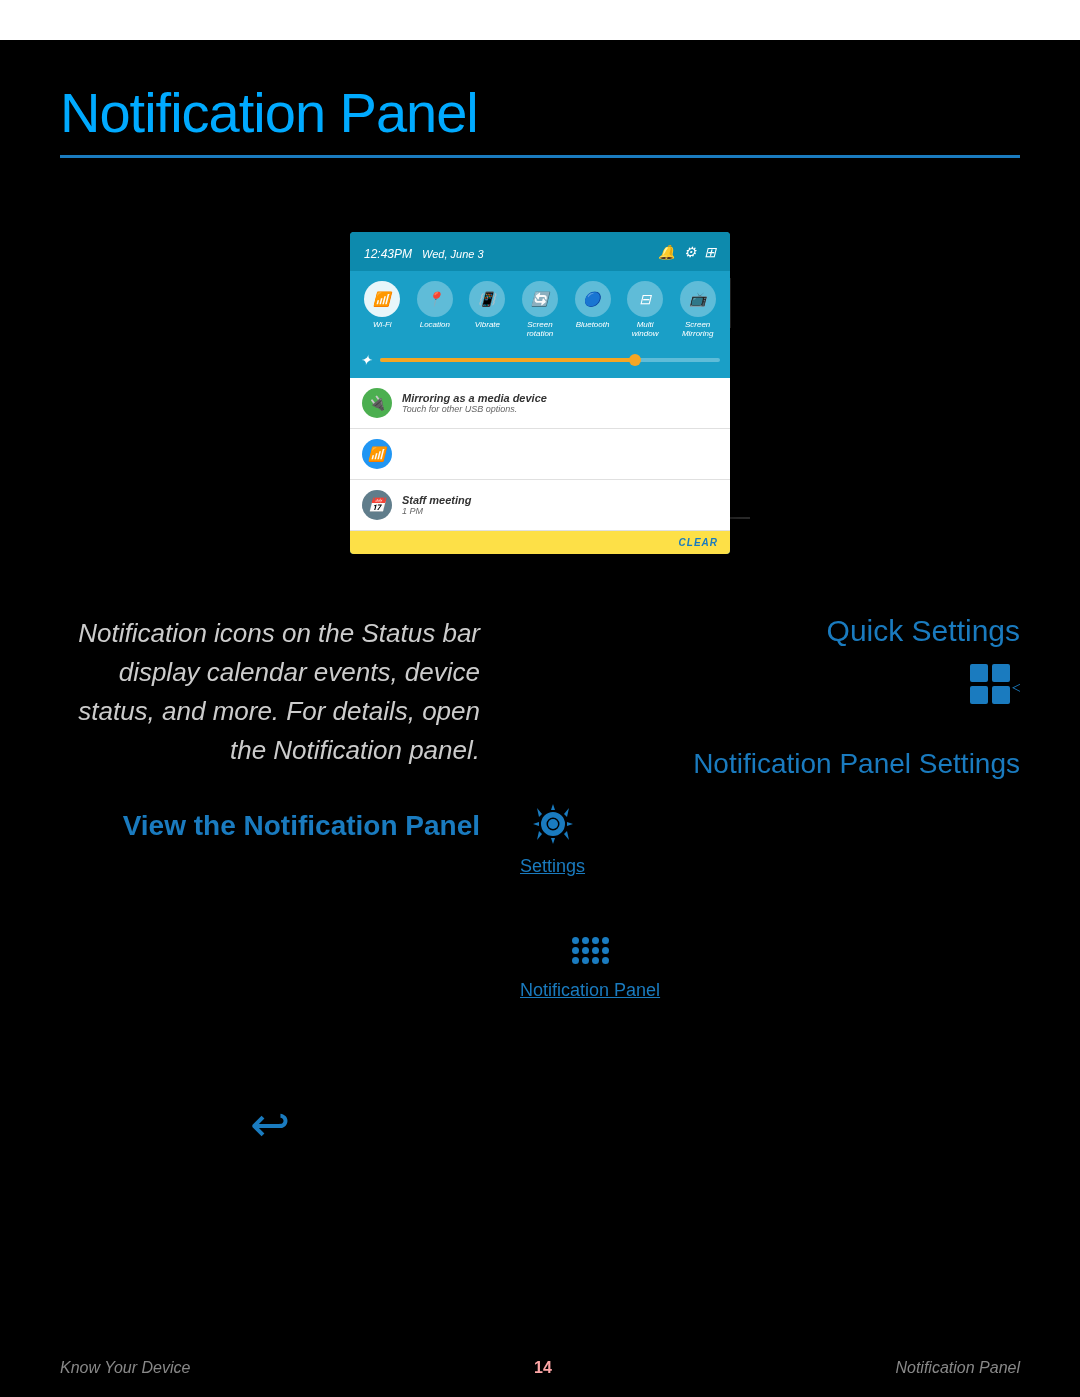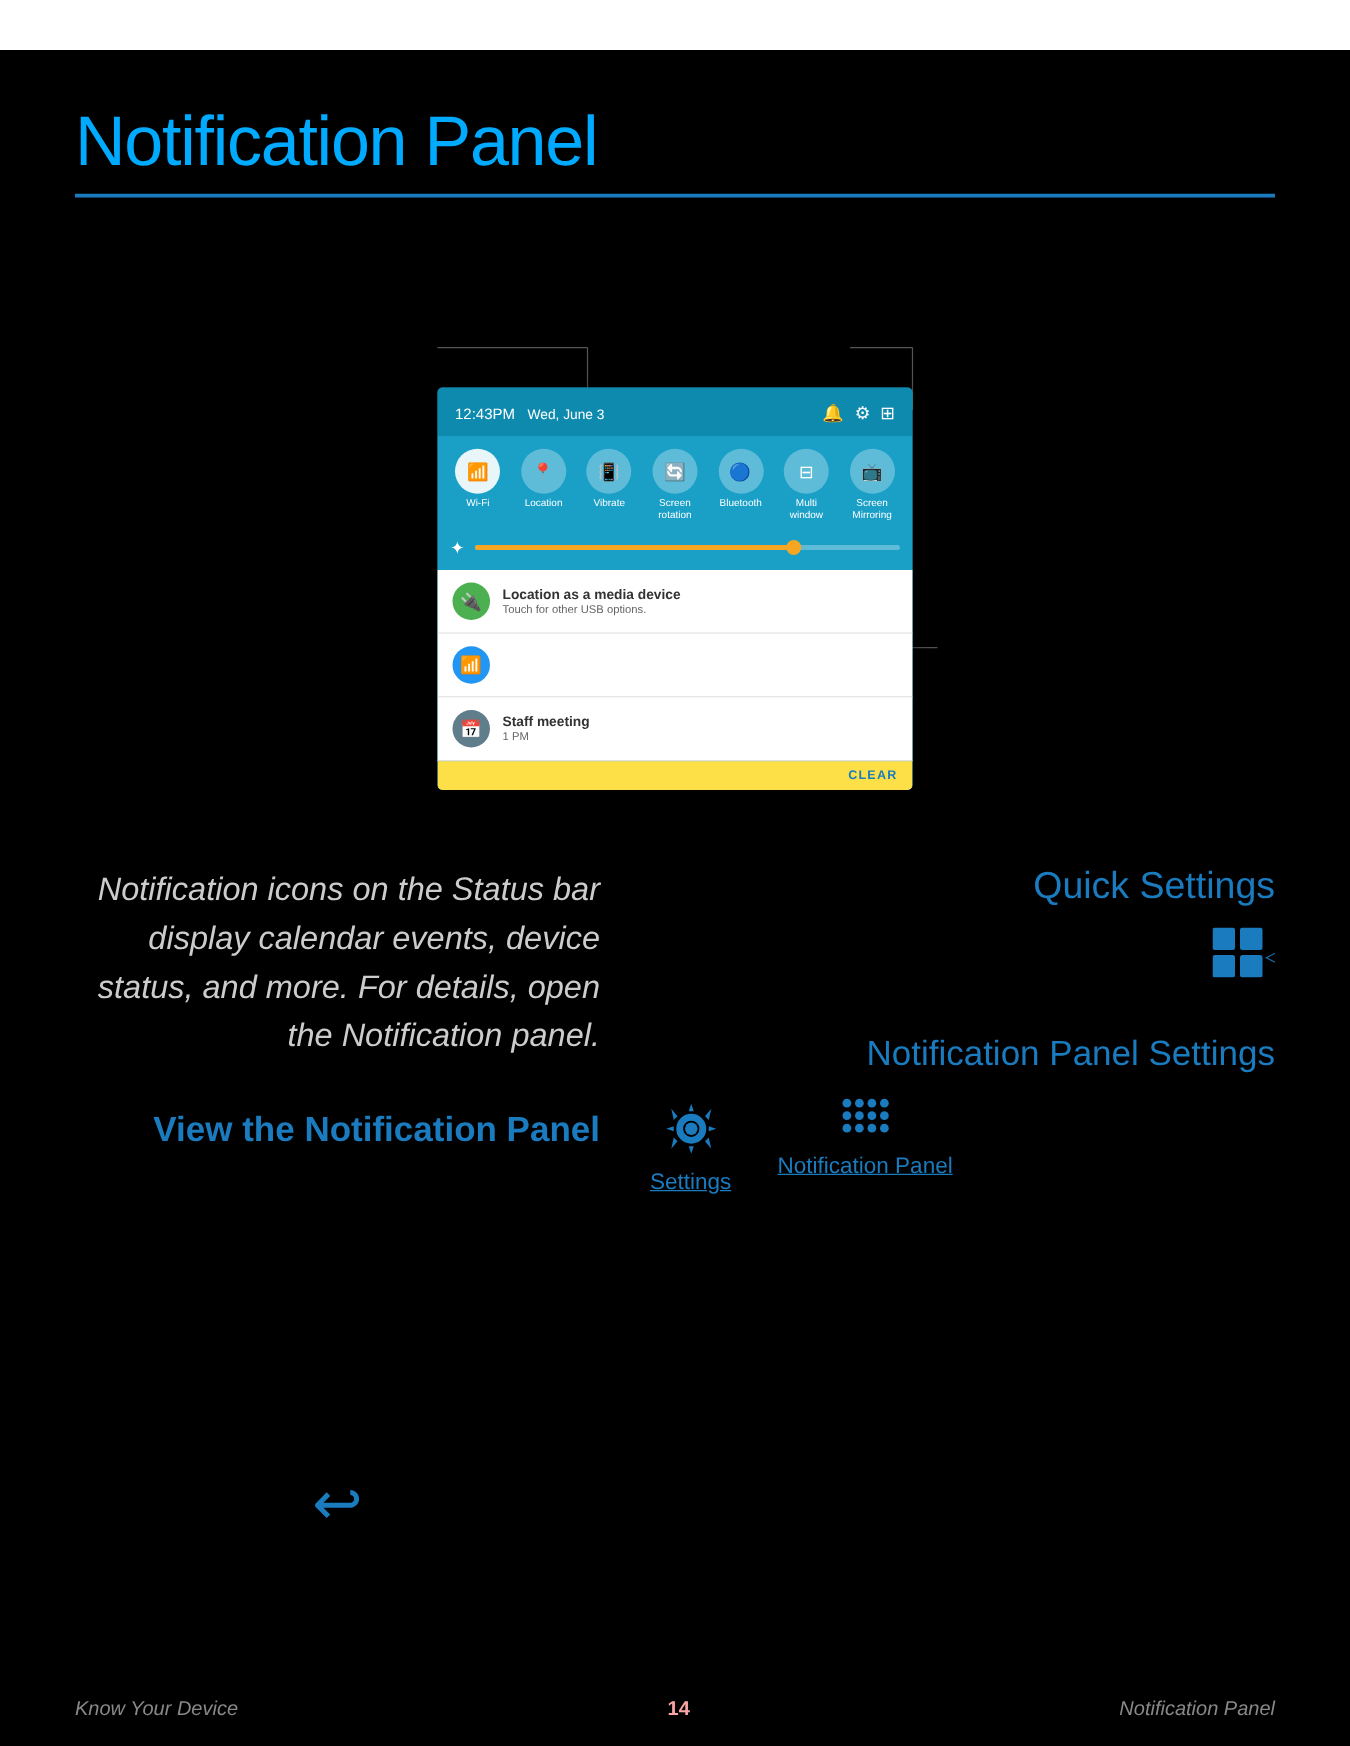--- a/index.html
+++ b/index.html
@@ -290,22 +290,23 @@
       color: #1a7bbf;
       font-size: 28px;
       font-weight: 400;
       margin-bottom: 20px;
     }
 
     
     .icon-row {
       display: flex;
       align-items: flex-start;
-      gap: 37px;
+      gap: 60px;
       margin-top: 10px;
+      flex-direction: column;
     }
 
     .icon-block {
       display: flex;
       flex-direction: column;
       align-items: center;
     }
 
     
     .arrow-back-icon {
@@ -359,21 +360,21 @@
 
         <line x1="90" y1="160" x2="210" y2="160" stroke="#555" stroke-width="1"></line>
 
         <line x1="90" y1="200" x2="210" y2="200" stroke="#555" stroke-width="1"></line>
 
         <line x1="90" y1="280" x2="210" y2="280" stroke="#555" stroke-width="1"></line>
 
         <line x1="420" y1="320" x2="490" y2="320" stroke="#555" stroke-width="1"></line>
       </svg>
 
-      <div class="phone-screen" style="margin-top:112px;">
+      <div class="phone-screen" style="margin-top:34px;font-style:italic;">
 
         <div class="status-bar">
           <div style="display:flex;align-items:baseline;gap:4px;">
             <span class="status-time">
               <span>12:43</span><span style="font-size:12px;font-weight:normal;">PM</span>
             </span>
             <span class="status-date">Wed, June 3</span>
           </div>
           <div class="status-icons">
             <span style="color:#f5a623;font-size:14px;">🔔</span>
@@ -418,21 +419,21 @@
           <div class="brightness-track">
             <div class="brightness-fill"></div>
             <div class="brightness-thumb"></div>
           </div>
         </div>
 
         <div class="notif-list">
           <div class="notif-item">
             <div class="notif-icon usb">🔌</div>
             <div class="notif-text">
-              <div class="notif-title">Location as a media device</div>
+              <div class="notif-title">Mirroring as a media device</div>
               <div class="notif-sub">Touch for other USB options.</div>
             </div>
           </div>
           <div class="notif-item">
             <div class="notif-icon wifi">📶</div>
           </div>
           <div class="notif-item">
             <div class="notif-icon calendar">📅</div>
             <div class="notif-text">
               <div class="notif-title">Staff meeting</div>

